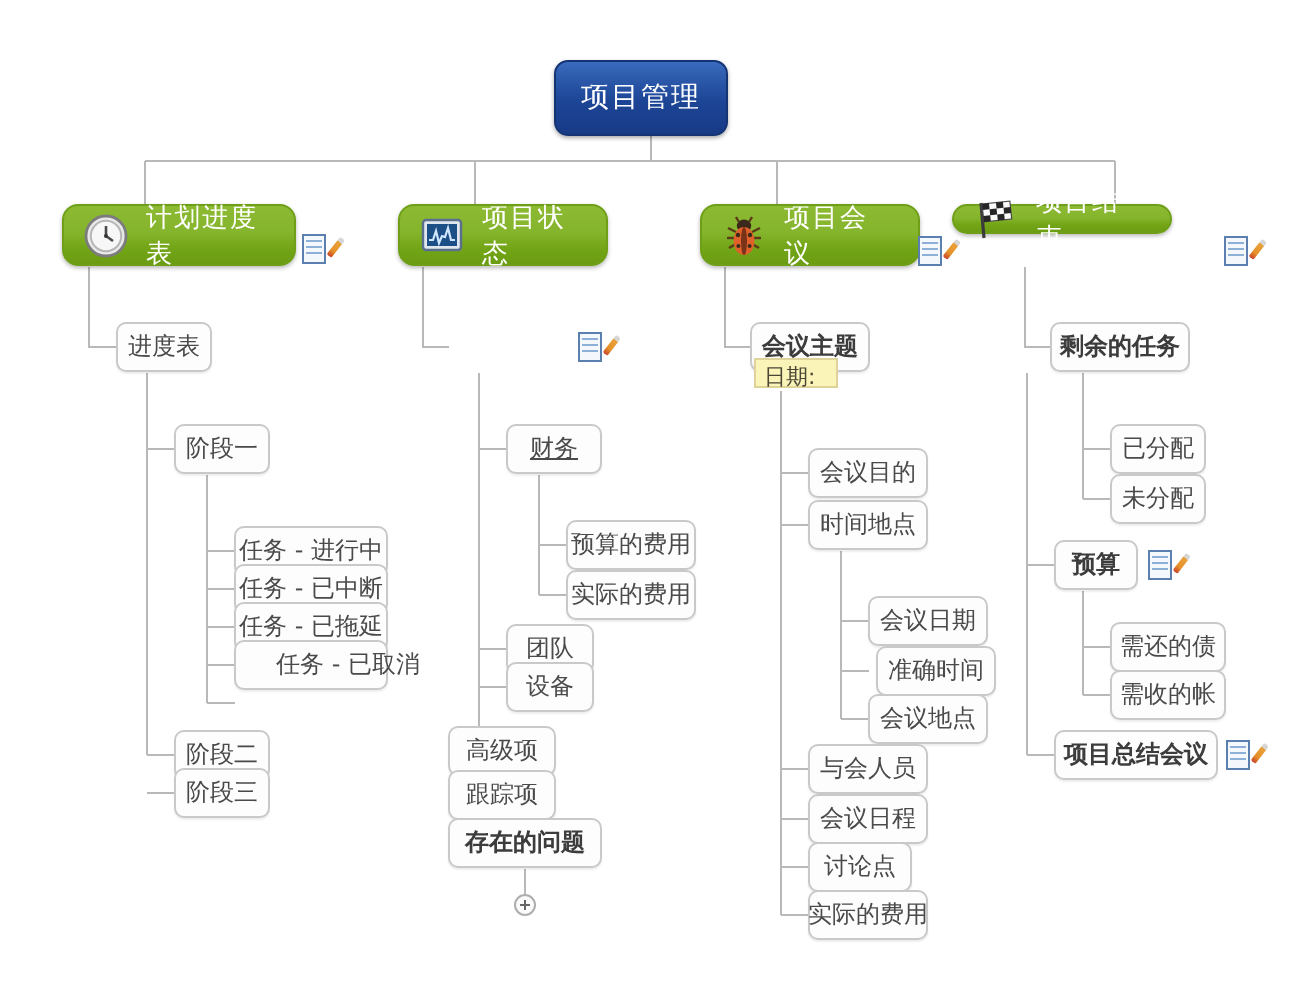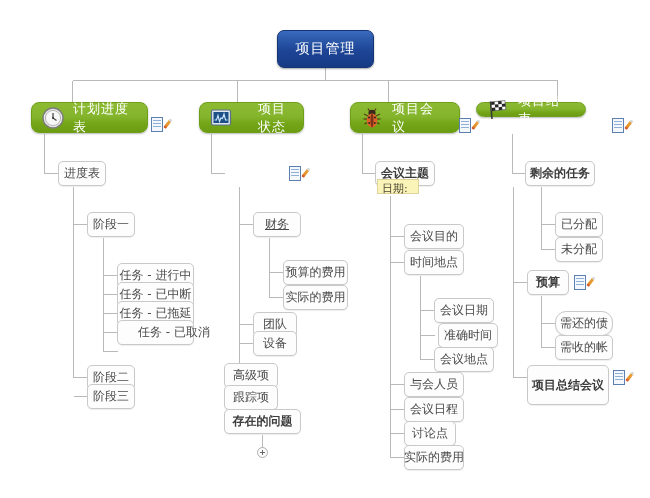--- a/index.html
+++ b/index.html
@@ -155,21 +155,21 @@
       <path d="M513.5,377.5 L527.5,377.5"></path>
       <path d="M541.5,186.5 L541.5,249.5"></path>
       <path d="M541.5,224.5 L555.5,224.5"></path>
       <path d="M541.5,249.5 L555.5,249.5"></path>
       <path d="M541.5,295.5 L541.5,347.5"></path>
       <path d="M541.5,323.5 L555.5,323.5"></path>
       <path d="M541.5,347.5 L555.5,347.5"></path>
     </g>
   </svg>
 
-  <div class="root-node" style="left:277px;top:30px;width:97px;height:38px;">
+  <div class="root-node" style="left:277px;top:30px;width:87px;height:38px;">
     <span>项目管理</span>
   </div>
 
   <div class="l1-node" style="left:31px;top:102px;width:117px;height:31px;">
     <span class="l1-icon">
       <svg viewBox="0 0 24 24" width="24" height="24">
         <circle cx="12" cy="12" r="10" fill="#e9e9e9" stroke="#7c7c7c" stroke-width="1.4"></circle>
         <circle cx="12" cy="12" r="7.6" fill="#f7f7f7" stroke="#b6b6b6" stroke-width="1"></circle>
         <line x1="12" y1="12" x2="12" y2="7" stroke="#4a4a4a" stroke-width="1.3"></line>
         <line x1="12" y1="12" x2="15.5" y2="14.5" stroke="#4a4a4a" stroke-width="1.3"></line>
@@ -179,21 +179,21 @@
     <span class="l1-label">计划进度表</span>
   </div>
   <span class="note-icon" style="left:151px;top:117px;">
     <span class="sheet"></span>
     <span class="rule" style="top:3px;"></span>
     <span class="rule" style="top:6px;"></span>
     <span class="rule" style="top:9px;"></span>
     <span class="pencil"></span>
   </span>
 
-  <div class="l1-node" style="left:199px;top:102px;width:105px;height:31px;gap:17px;">
+  <div class="l1-node" style="left:199px;top:102px;width:105px;height:31px;">
     <span class="l1-icon">
       <svg viewBox="0 0 24 24" width="24" height="24">
         <rect x="2.5" y="4" width="19" height="15" rx="1.5" fill="#dfe6ee" stroke="#5a6f8c" stroke-width="1.2"></rect>
         <rect x="4.5" y="6" width="15" height="11" fill="#1b4f86"></rect>
         <polyline points="5.5,14 7.5,14 9,9.5 10.5,15.5 12,12 13.5,12.5 15,8 16.5,14 18.5,14" fill="none" stroke="#cfe6ff" stroke-width="1.1"></polyline>
       </svg>
     </span>
     <span class="l1-label">项目状态</span>
   </div>
 
@@ -371,28 +371,28 @@
     <span>预算</span>
     </div>
   <span class="note-icon" style="left:574px;top:275px;">
     <span class="sheet"></span>
     <span class="rule" style="top:3px;"></span>
     <span class="rule" style="top:6px;"></span>
     <span class="rule" style="top:9px;"></span>
     <span class="pencil"></span>
   </span>
 
-  <div class="node" style="left:555px;top:311px;width:58px;height:25px;border-radius:11px;">
+  <div class="node" style="left:555px;top:311px;width:58px;height:25px;">
     <span>需还的债</span>
     </div>
   <div class="node" style="left:555px;top:335px;width:58px;height:25px;">
     <span>需收的帐</span>
     </div>
 
-  <div class="node bold" style="left:527px;top:365px;width:82px;height:40px;">
+  <div class="node bold" style="left:527px;top:365px;width:82px;height:25px;">
     <span>项目总结会议</span>
     </div>
   <span class="note-icon" style="left:613px;top:370px;">
     <span class="sheet"></span>
     <span class="rule" style="top:3px;"></span>
     <span class="rule" style="top:6px;"></span>
     <span class="rule" style="top:9px;"></span>
     <span class="pencil"></span>
   </span>
 

